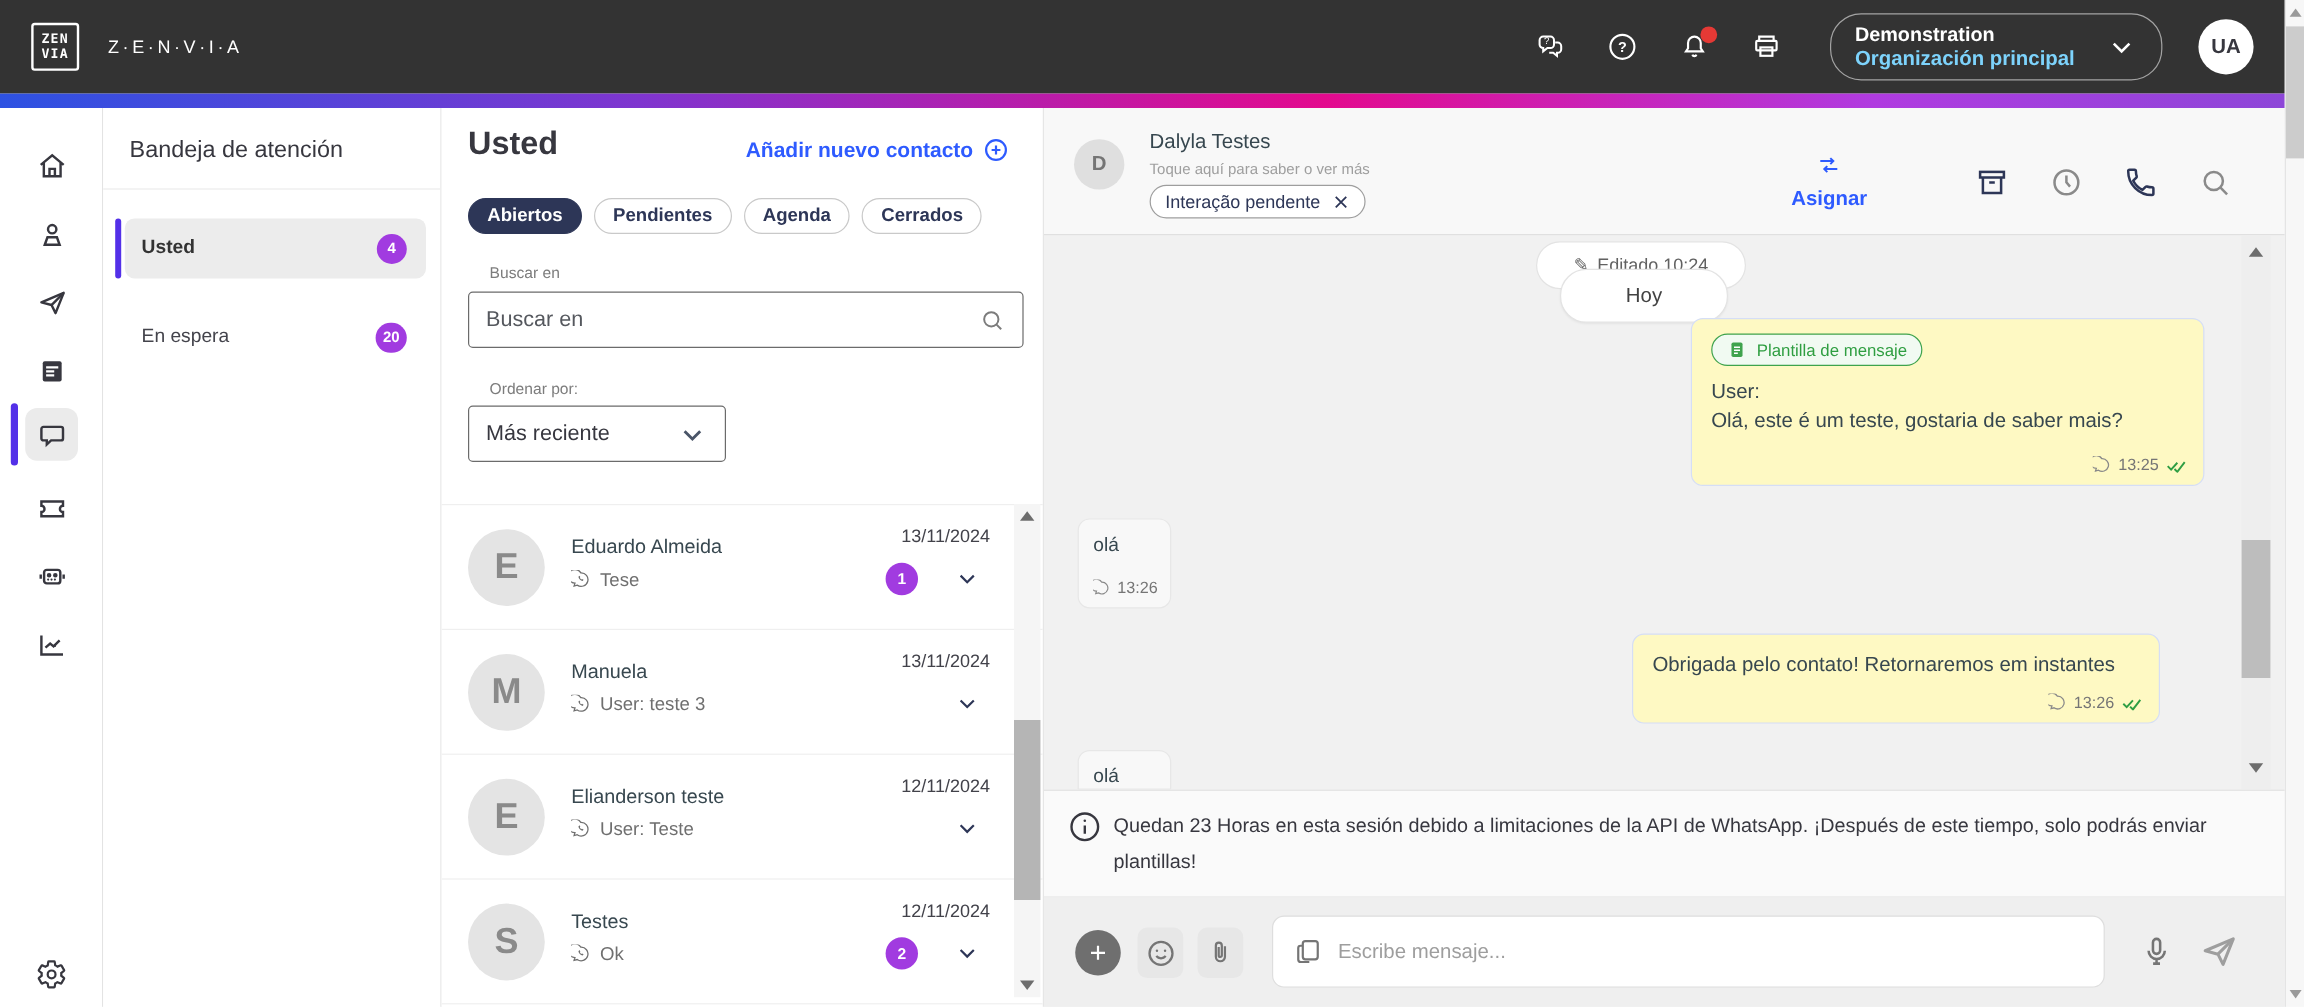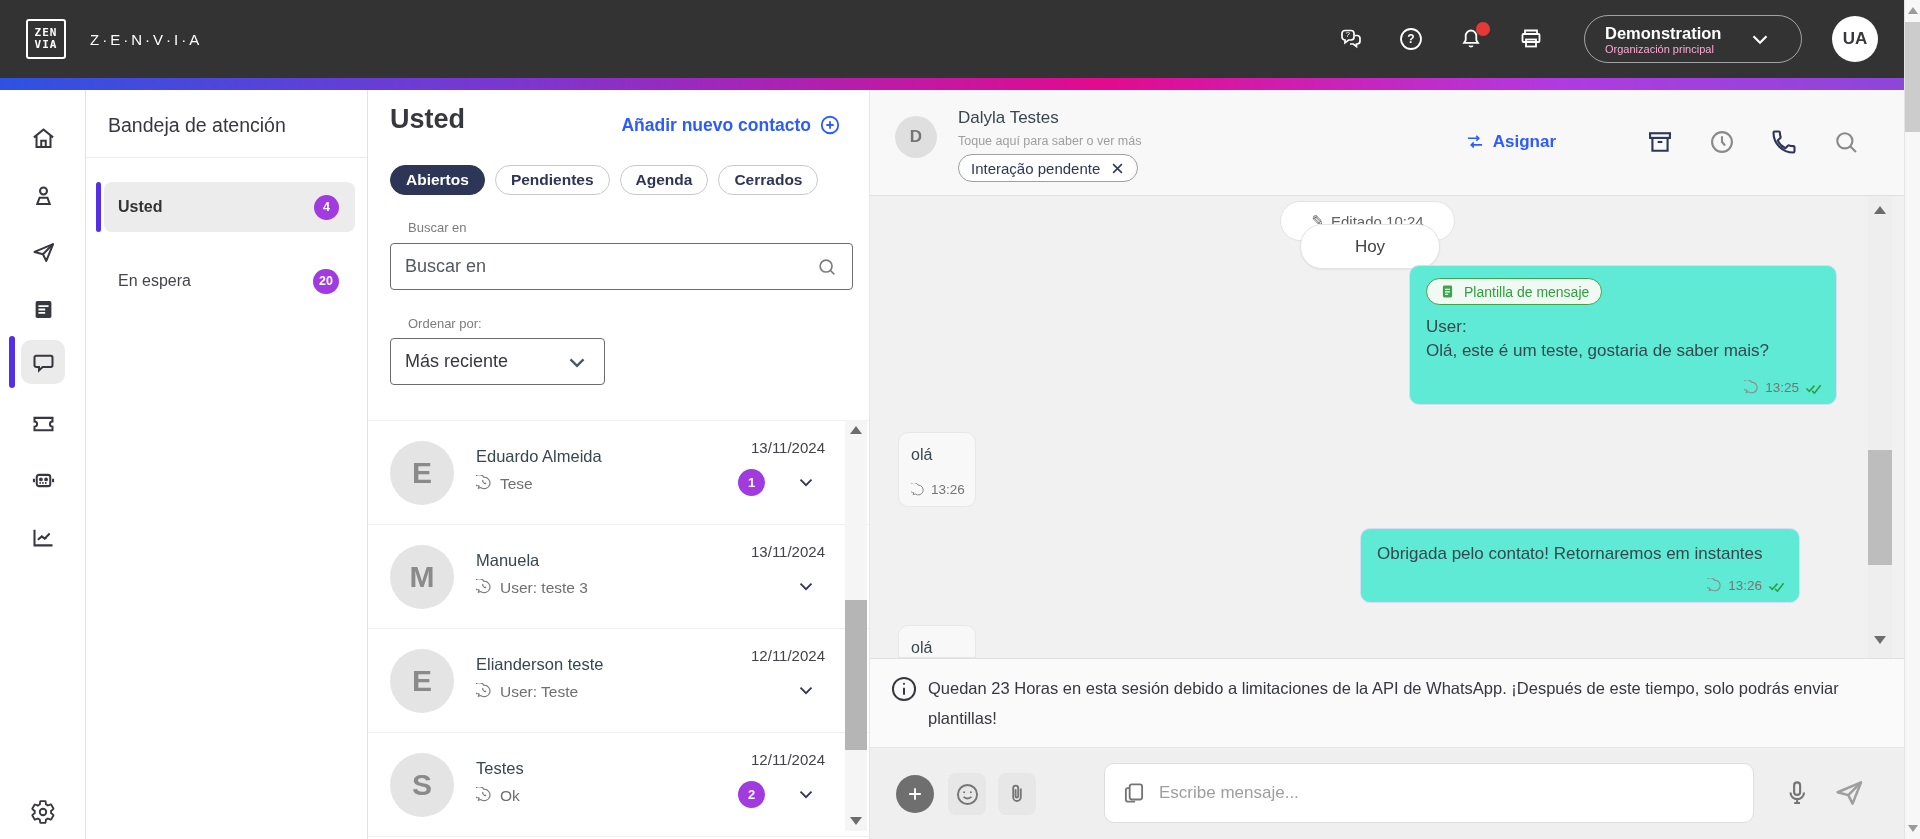--- a/index.html
+++ b/index.html
@@ -15,21 +15,21 @@
               font-weight:bold; line-height:12px; letter-spacing:1px; }
   .brand { color:#fff; font-size:15px; letter-spacing:3px; margin-left:24px; font-weight:400; }
   .top-icons { margin-left:auto; display:flex; align-items:center; gap:34px; }
   .tico { width:26px; height:26px; position:relative; cursor:pointer; }
   .bell-dot { position:absolute; top:-4px; right:-6px; width:14px; height:14px;
               border-radius:50%; background:#e53935; }
   .org-pill { margin-left:40px; border:1px solid rgba(255,255,255,.55); border-radius:26px;
               padding:7px 20px; display:flex; align-items:center; gap:26px; color:#fff;
               min-width:218px; cursor:pointer; }
   .org-name { font-size:16.5px; font-weight:600; line-height:20px; }
-  .org-sub { font-size:11px; font-weight:400; color:#f9a8d4; }
+  .org-sub { font-size:17px; font-weight:700; color:#7dd3fc; }
   .avatar { margin-left:30px; width:46px; height:46px; border-radius:50%; background:#fff;
             color:#37373f; font-weight:bold; font-size:17px; display:flex;
             align-items:center; justify-content:center; }
   #gradbar { position:absolute; top:78px; left:0; width:1904px; height:12px;
              background:linear-gradient(90deg,#2d52e2 0%,#7f35cf 28%,#e30a8e 58%,#b03be0 82%,#8d46d8 100%); }
 
   
   #rail { position:absolute; top:90px; left:0; width:86px; bottom:0; background:#fff;
           border-right:1px solid #e3e3e3; }
   .rail-item { position:absolute; left:21px; width:44px; height:44px; border-radius:10px;
@@ -103,31 +103,31 @@
   .ch-avatar { position:absolute; left:25px; top:26px; width:42px; height:42px; border-radius:50%;
                background:#dfdfdf; color:#757575; font-weight:bold; font-size:17px;
                display:flex; align-items:center; justify-content:center; }
   .ch-name { position:absolute; left:88px; top:18px; font-size:17px; color:#37474f; }
   .ch-sub { position:absolute; left:88px; top:44px; font-size:12.5px; color:#9e9e9e; cursor:pointer; }
   .ch-tag { position:absolute; left:88px; top:64px; height:28px; border:1px solid #9e9e9e;
             border-radius:15px; background:#fff; padding:0 12px; display:flex; align-items:center;
             gap:10px; font-size:15px; color:#2d3657; }
   .ch-actions { position:absolute; right:44px; top:38px; display:flex; align-items:center; gap:34px; }
   .assign { display:flex; align-items:center; gap:8px; color:#2e5bff; font-weight:bold;
-            font-size:17px; cursor:pointer; margin-right:56px; }
+            font-size:17px; cursor:pointer; margin-right:56px;flex-direction:column; }
   .hic { width:28px; height:28px; cursor:pointer; }
 
   .messages { position:absolute; top:106px; left:0; right:0; height:462px; }
   .pill { position:absolute; background:#fff; border:1px solid #e3e3e3; border-radius:22px;
           display:flex; align-items:center; justify-content:center; color:#616161; }
   .pill-edited { left:410px; top:5px; width:175px; height:40px; font-size:15px; gap:7px; }
   .pill-hoy { left:430px; top:28px; width:140px; height:45px; font-size:17px; color:#424242;
               box-shadow:0 1px 2px rgba(0,0,0,.06); }
   .bubble { position:absolute; border-radius:10px; }
-  .bubble.out { background:#5eead4; border:1px solid #d5def6; }
+  .bubble.out { background:#fef9c3; border:1px solid #d5def6; }
   .bubble.in { background:#f8f8f8; border:1px solid #e7e7e7; }
   .b-template { left:539px; top:69px; width:428px; height:140px; padding:12px 16px; }
   .tpl-tag { display:inline-flex; align-items:center; gap:8px; height:27px; padding:0 12px;
              border:1.5px solid #3fa34d; border-radius:15px; background:#f1faf2; color:#2f9e41;
              font-size:14px; }
   .b-line { font-size:17px; color:#37474f; line-height:24px; }
   .b-meta { position:absolute; right:14px; bottom:9px; display:flex; align-items:center; gap:6px;
             font-size:13.5px; color:#757575; }
   .b-ola { left:28px; top:236px; width:78px; height:75px; padding:10px 12px; }
   .b-ola .b-meta { left:12px; right:auto; }
@@ -144,21 +144,21 @@
 
   .composer { position:absolute; left:0; right:0; bottom:0; height:91px; background:#efefef; }
   .plus-btn { position:absolute; left:26px; top:27px; width:38px; height:38px; border-radius:50%;
               background:#6f6f6f; border:none; cursor:pointer; display:flex; align-items:center;
               justify-content:center; }
   .cp-btn { position:absolute; top:25px; width:38px; height:42px; border-radius:8px;
             background:#e7e7e7; display:flex; align-items:center; justify-content:center;
             cursor:pointer; }
   .msg-input { position:absolute; left:190px; top:15px; right:150px; height:60px; background:#fff;
                border:1px solid #dedede; border-radius:10px; display:flex; align-items:center;
-               padding:16px 16px; gap:12px;margin-left:44px; }
+               padding:16px 16px; gap:12px; }
   .msg-input input { flex:1; border:none; outline:none; font-size:17px; color:#37373f;
                      font-family:inherit; }
   .msg-input input::placeholder { color:#9e9e9e; opacity:1; }
   .mic-btn { position:absolute; right:92px; top:26px; width:30px; height:38px; cursor:pointer; }
   .send-btn { position:absolute; right:38px; top:28px; width:34px; height:34px; cursor:pointer; }
 
   
   #win-scroll { position:absolute; top:0; right:0; bottom:0; width:16px; background:#f7f7f7;
                 border-left:1px solid #e4e4e4; }
   #win-scroll .sb-arrow-up { top:7px; border-left-width:5px; border-right-width:5px;

